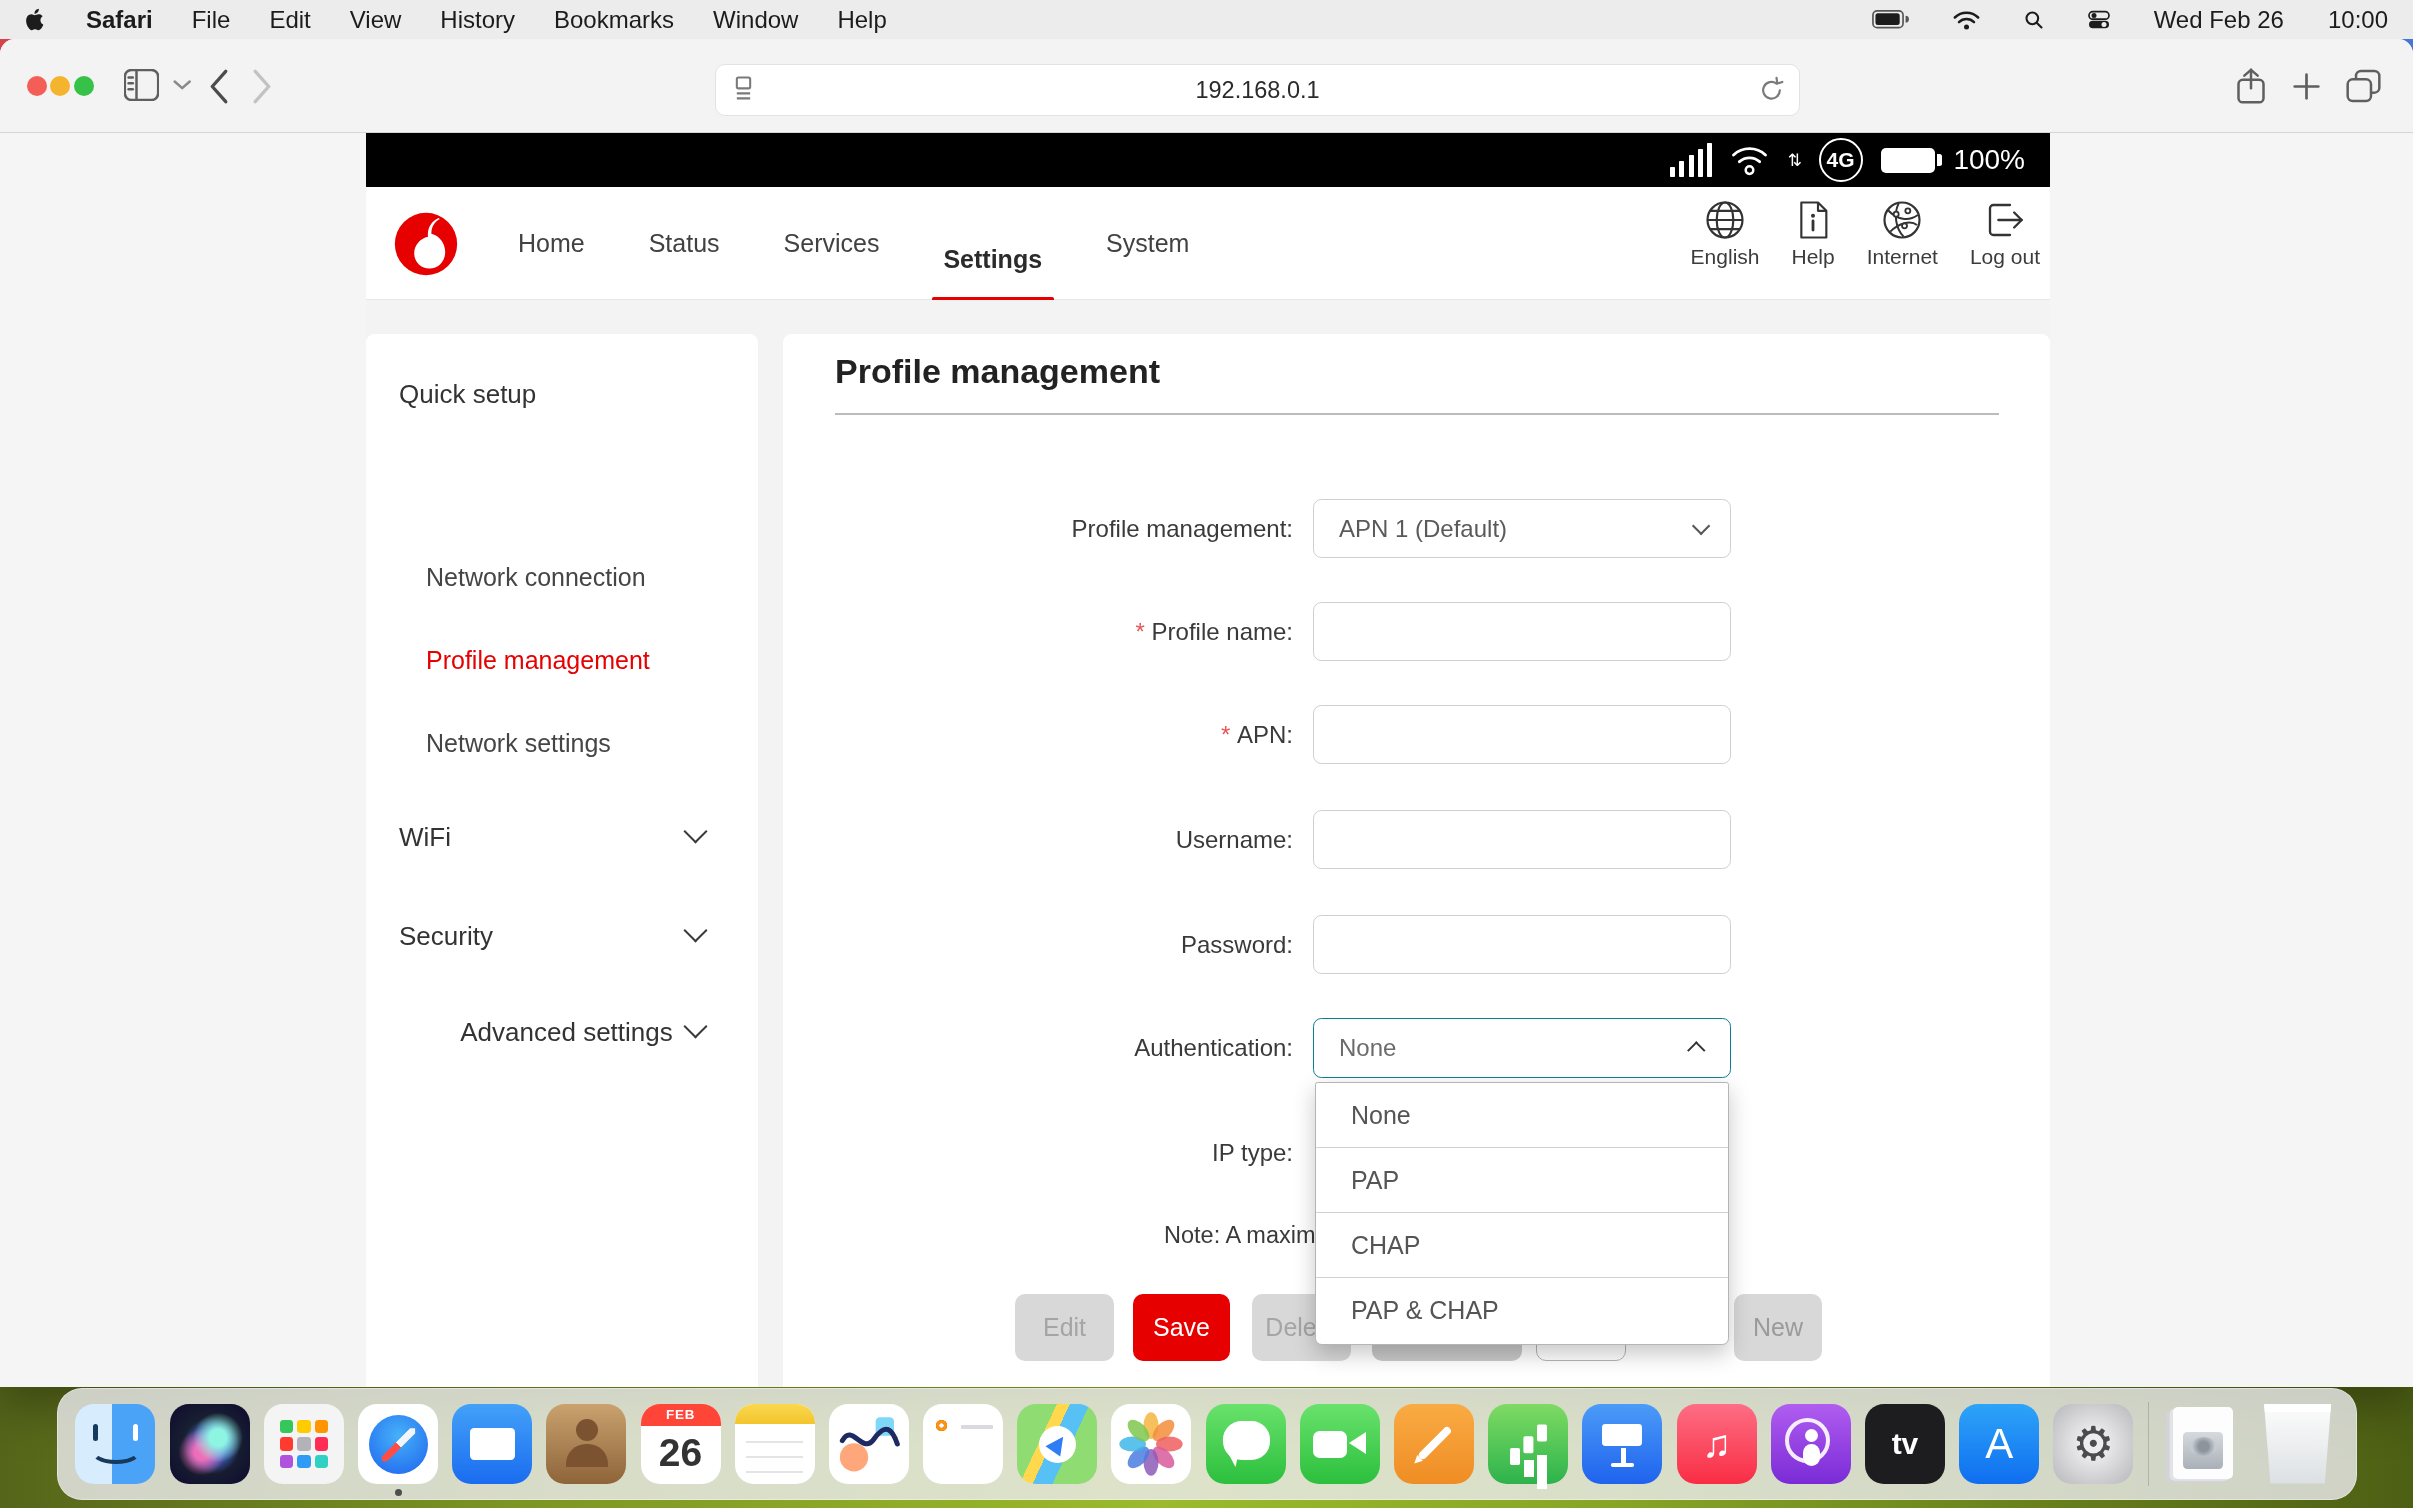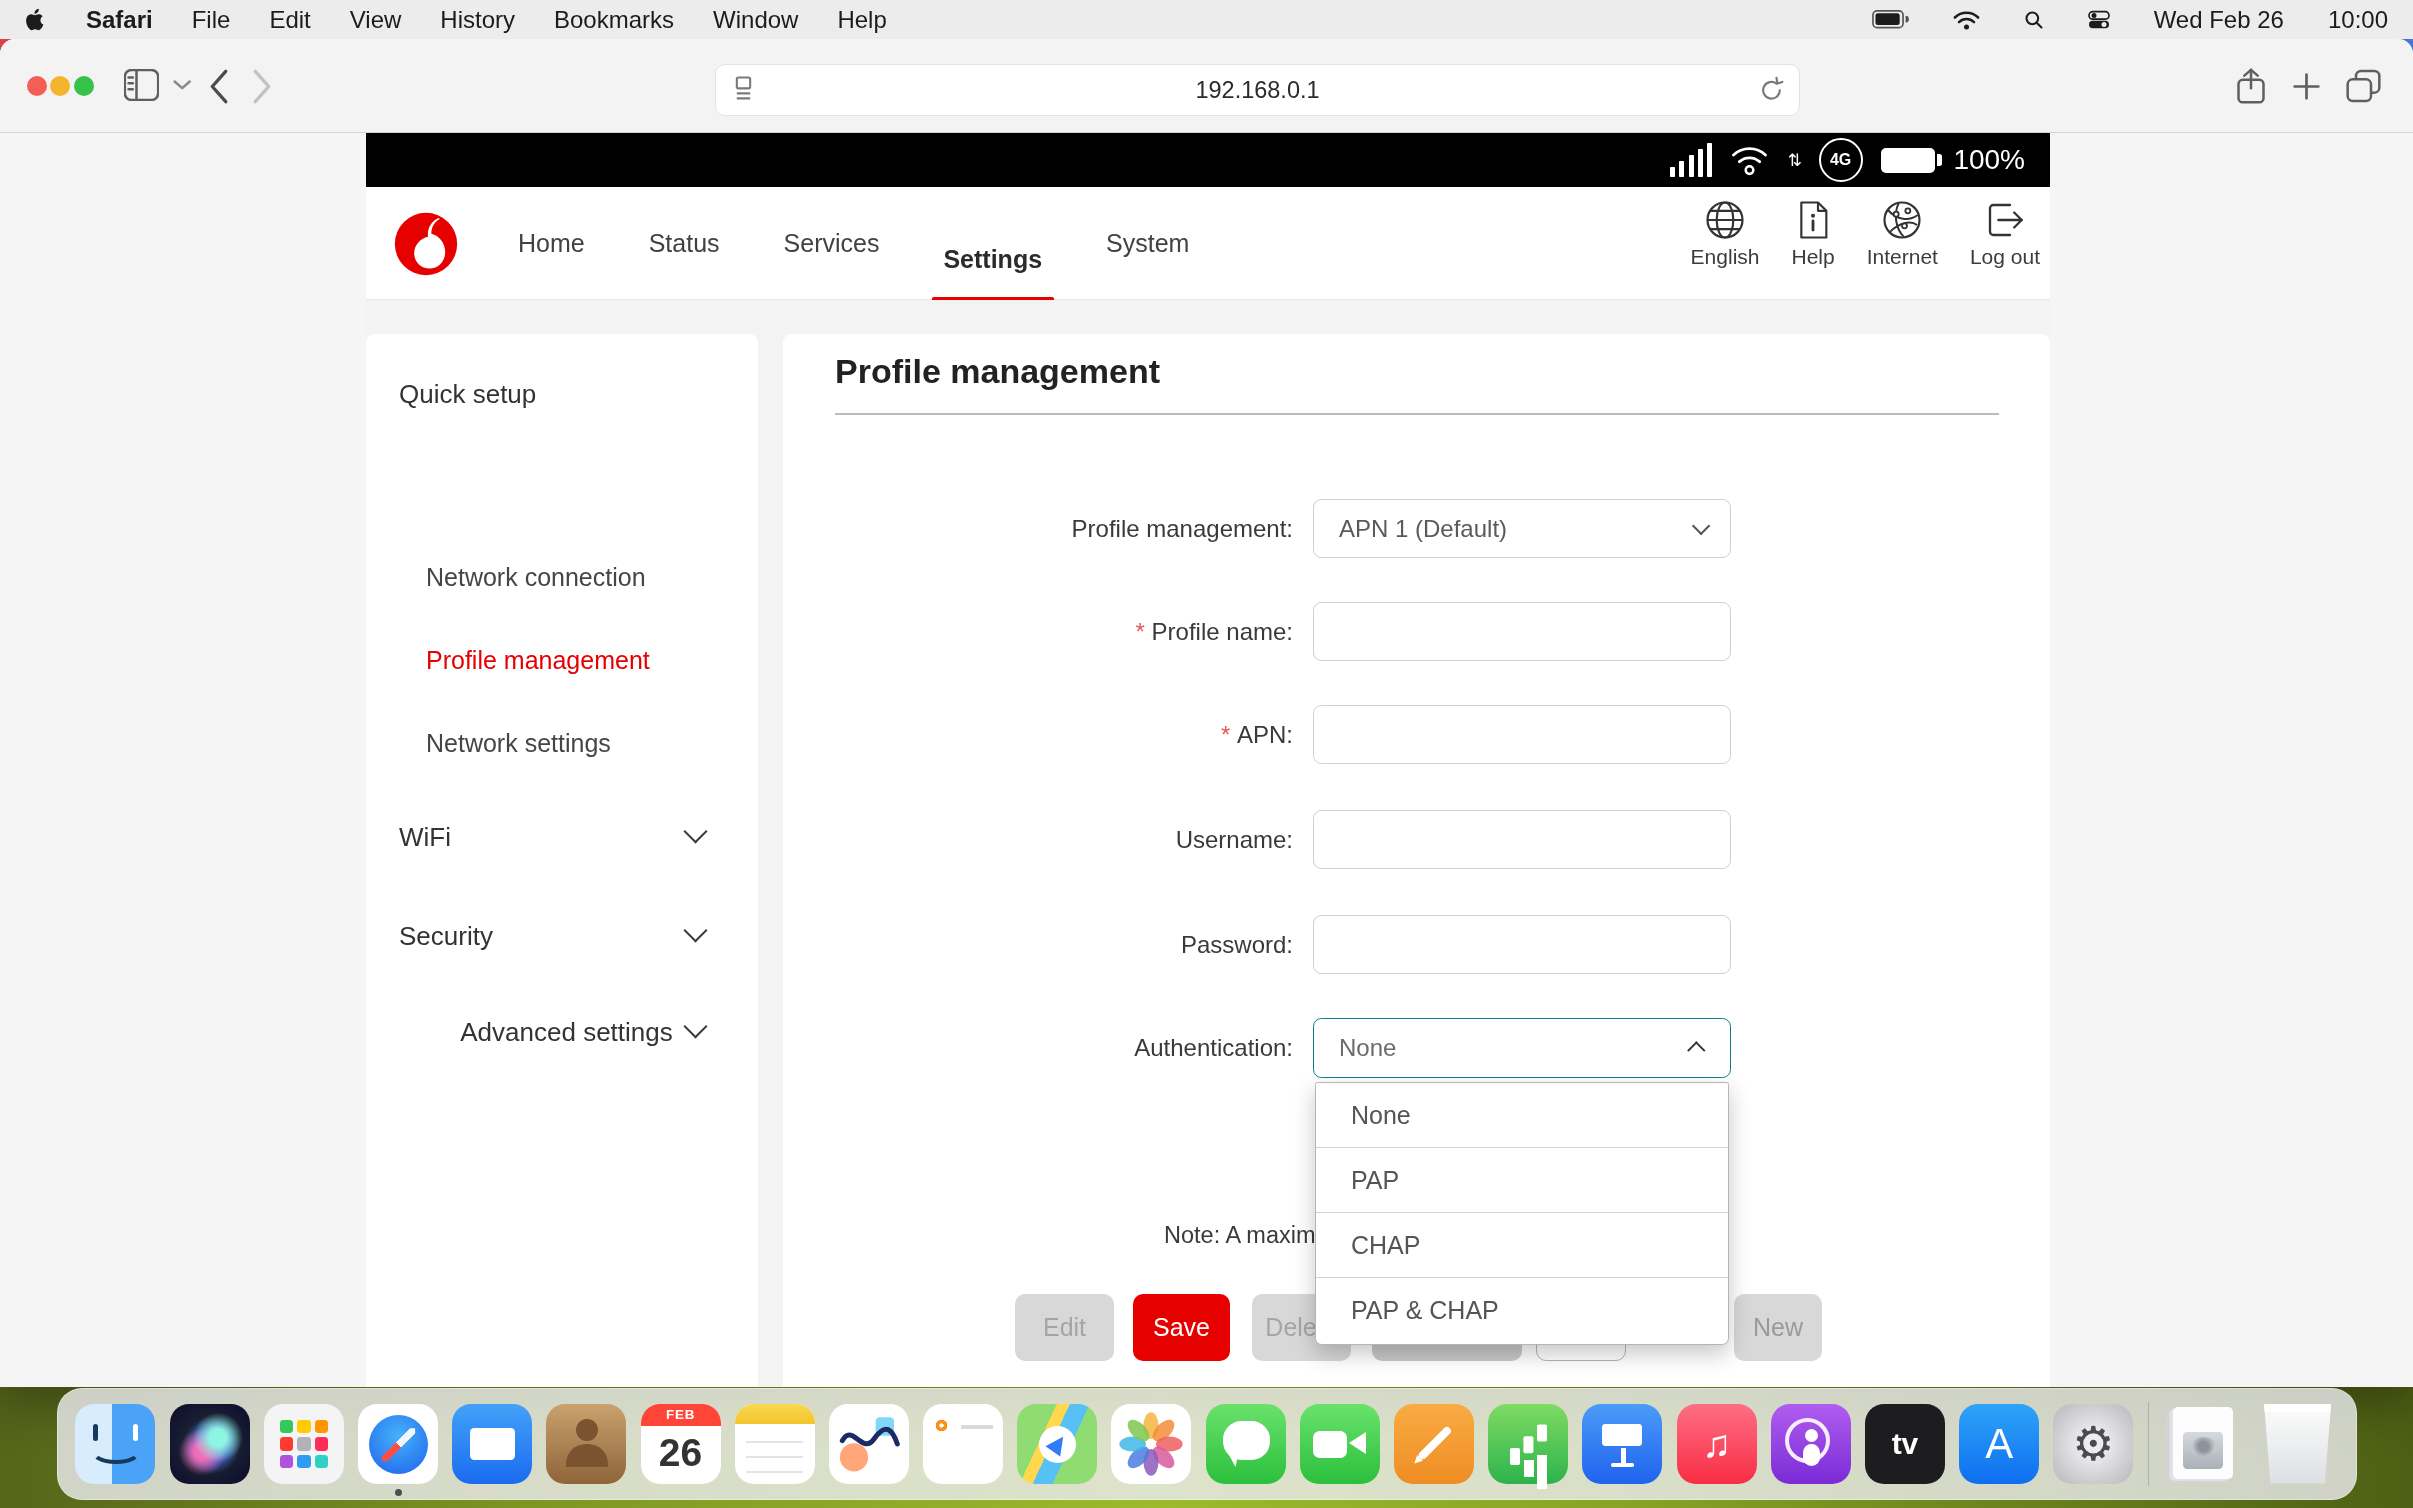--- a/index.html
+++ b/index.html
@@ -40,21 +40,21 @@
   .viewport { position:absolute; left:0; top:94px; right:0; bottom:0; background:#f5f5f6; }
   .page { position:absolute; left:366px; top:0; width:1684px; bottom:0; }
 
   .devicebar { height:54px; background:#000; display:flex; align-items:center; justify-content:flex-end;
     padding-right:25px; color:#fff; gap:18.4px; }
   .devicebar .pct { font-size:28px; }
   .sig { display:flex; align-items:flex-end; gap:4.2px; }
   .sig i { display:block; width:5px; background:#fff; border-radius:0.8px; }
   .updown { color:#fff; font-size:17px; letter-spacing:-1.7px; }
   .badge4g { width:44px; height:44px; border:2.5px solid #fff; border-radius:50%; display:flex;
-    align-items:center; justify-content:center; font-size:16px; font-weight:bold; }
+    align-items:center; justify-content:center; font-size:21px; font-weight:bold; }
   .batt { width:54px; height:25px; background:#fff; border-radius:5px; position:relative; }
   .batt::after { content:""; position:absolute; right:-6.7px; top:6.7px; width:5px; height:11.7px; background:#fff; border-radius:0 2.5px 2.5px 0; }
 
   .siteheader { position:relative; height:113px; background:#fff; border-bottom:0.8px solid #e6e6e6; }
   .vlogo { position:absolute; left:28px; top:25px; }
   .mainnav { position:absolute; left:152px; top:0; height:100%; display:flex; align-items:center; gap:64px; }
   .navitem { position:relative; font-size:25px; color:#424242; cursor:pointer; white-space:nowrap; }
   .navitem.active { font-weight:bold; color:#2b2b2b;margin-top:33px; }
   .navitem.active::after { content:""; position:absolute; left:-11.7px; right:-11.7px; top:52px; height:5.9px; background:#e60000; border-radius:1.7px; }
   .utils { position:absolute; right:10px; top:13.4px; display:flex; gap:32px; }
@@ -476,20 +476,21 @@
           <div class="ctl" style="top:581px;">
             <input type="password" value="" style="">
           </div>
 
           <div class="frow-label" style="top:684px;">Authentication:</div>
           <div class="ctl select auth" style="top:684px; height:60px;">
             <span class="sval" style="color:#6b6b6b;">None</span>
             <span class="sel-chev up" style="border-color:#333;"></span>
           </div>
 
+          <div class="frow-label" style="top:789px; z-index:1;">IP type:</div>
 
           <div class="note">Note: A maxim</div>
 
           <button class="btnrow-btn gray" style="left:232px; width:99px;">Edit</button>
           <button class="btnrow-btn redbtn" style="left:350px; width:97px;">Save</button>
           <button class="btnrow-btn gray" style="left:469px; width:99px;">Delete</button>
           <span class="btnrow-btn ghost-a"></span>
           <span class="btnrow-btn ghost-b"></span>
           <button class="btnrow-btn gray" style="left:951px; width:88px; color:#9a9a9a;">New</button>
 

